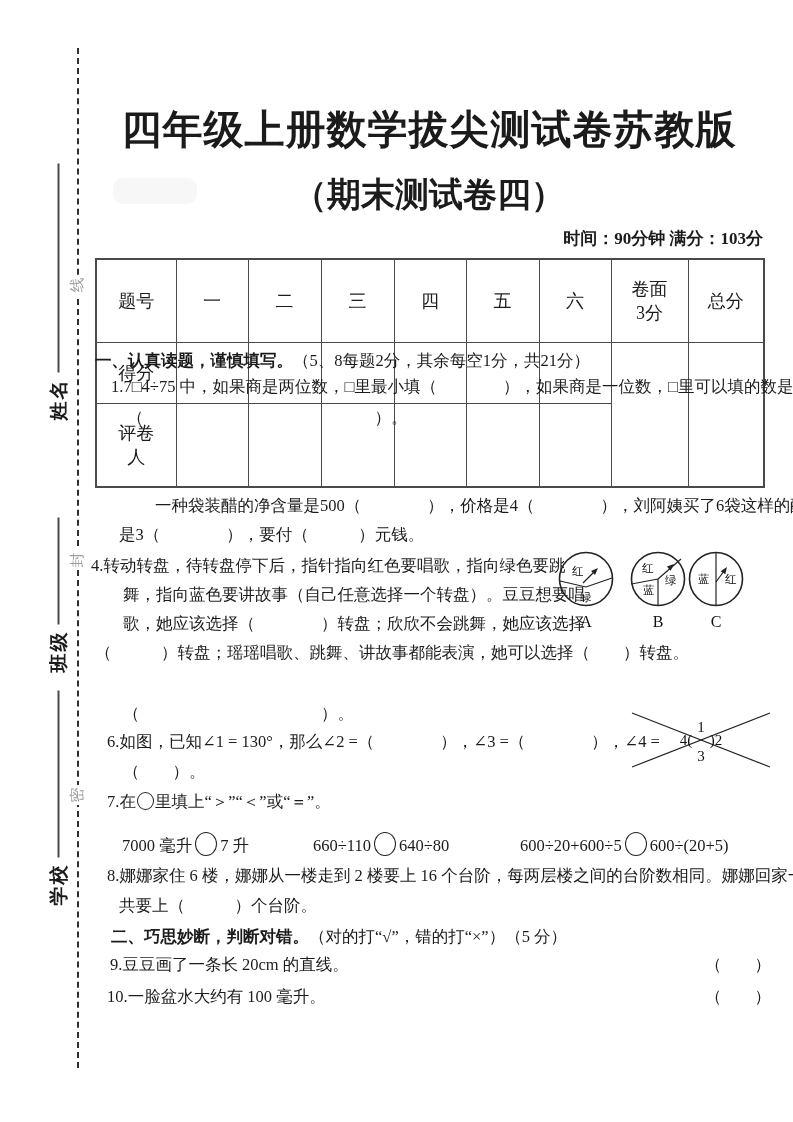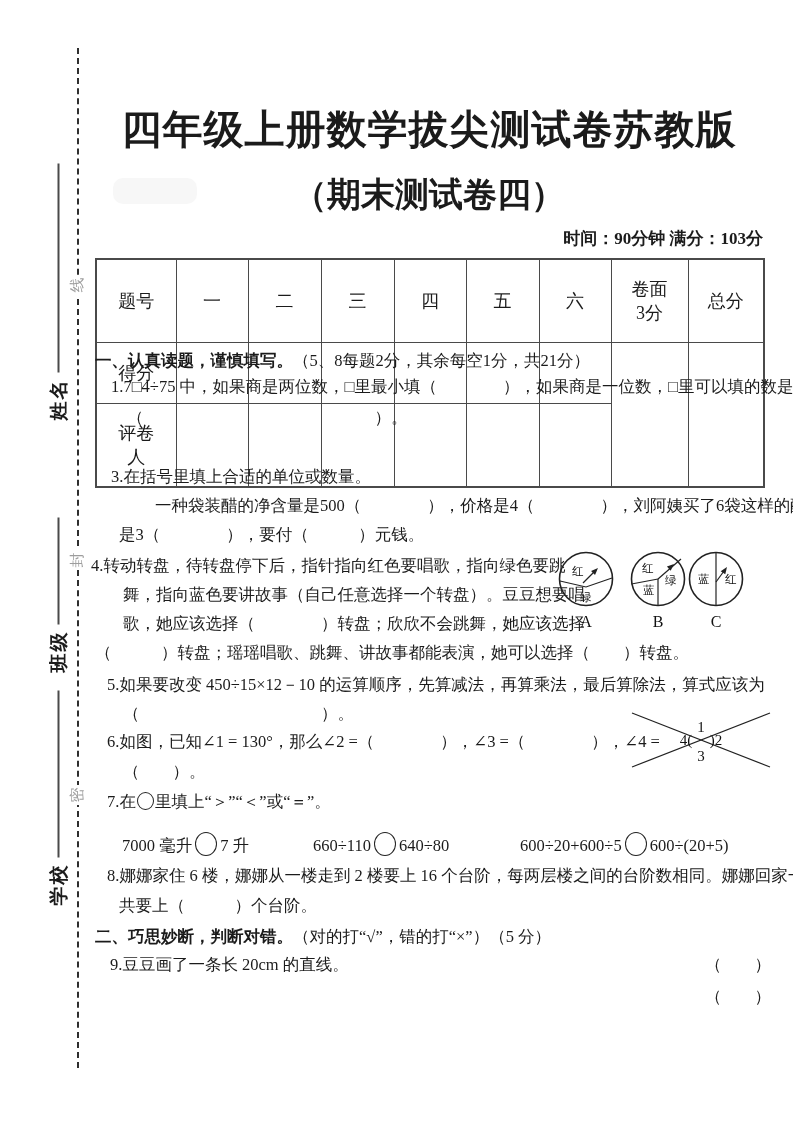--- a/index.html
+++ b/index.html
@@ -113,21 +113,20 @@
     </tr>
   </tbody>
     </table>
 
   <div class="t h" style="left:95px;top:350px"><span>一、认真读题，谨慎填写。</span><span class="note">（5、8每题2分，其余每空1分，共21分）</span></div>
 
   <div class="t" style="left:111px;top:377px">1.7□4÷75 中，如果商是两位数，□里最小填（　　　　），如果商是一位数，□里可以填的数是</div>
   <div class="t" style="left:127px;top:408px">（　　　　　　　　　　　　　　）。</div>
 
 
-  <div class="t" style="left:111px;top:467px">3.在括号里填上合适的单位或数量。</div>
   <div class="t" style="left:155px;top:496px">一种袋装醋的净含量是500（　　　　），价格是4（　　　　），刘阿姨买了6袋这样的醋，正好</div>
   <div class="t" style="left:119px;top:525px">是3（　　　　），要付（　　　）元钱。</div>
 
   <div class="t" style="left:91px;top:556px">4.转动转盘，待转盘停下后，指针指向红色要唱歌，指向绿色要跳</div>
   <div class="t" style="left:123px;top:585px">舞，指向蓝色要讲故事（自己任意选择一个转盘）。豆豆想要唱</div>
   <div class="t" style="left:95px;top:643px">（　　　）转盘；瑶瑶唱歌、跳舞、讲故事都能表演，她可以选择（　　）转盘。</div>
   <div class="t" style="left:123px;top:614px">歌，她应该选择（　　　　）转盘；欣欣不会跳舞，她应该选择</div>
 
   <svg style="left:557px;top:550px" width="58" height="82" viewBox="0 0 58 82">
     <circle class="sp-c" cx="29" cy="29" r="26.5"></circle>
@@ -152,21 +151,20 @@
   <svg style="left:687px;top:550px" width="58" height="82" viewBox="0 0 58 82">
     <circle class="sp-c" cx="29" cy="29" r="26.5"></circle>
     <line class="sp-l" x1="29" y1="2.5" x2="29" y2="55.5"></line>
     <line class="sp-l" x1="29" y1="32" x2="37" y2="21"></line>
     <polygon class="ah" points="0,0 -7,2.8 -7,-2.8" transform="translate(40,17) rotate(-55)"></polygon>
     <text class="sp-t" x="11" y="33">蓝</text>
     <text class="sp-t" x="38" y="33">红</text>
     <text class="sp-cap" x="29" y="77">C</text>
   </svg>
 
-  <div class="t" style="left:107px;top:675px">5.如果要改变 450÷15×12－10 的运算顺序，先算减法，再算乘法，最后算除法，算式应该为</div>
   <div class="t" style="left:123px;top:704px">（　　　　　　　　　　　）。</div>
 
   <div class="t" style="left:107px;top:732px">6.如图，已知∠1 = 130°，那么∠2 =（　　　　），∠3 =（　　　　），∠4 =</div>
   <div class="t" style="left:123px;top:762px">（　　）。</div>
 
   <svg style="left:630px;top:706px" width="142" height="68" viewBox="0 0 142 68">
     <line class="sp-l" x1="2" y1="7" x2="140" y2="61" stroke-width="1.3"></line>
     <line class="sp-l" x1="2" y1="61" x2="140" y2="7" stroke-width="1.3"></line>
     <text class="ang-t" x="71" y="26">1</text>
     <text class="ang-t" x="86" y="39">)2</text>
@@ -175,19 +173,20 @@
   </svg>
 
   <div class="t" style="left:107px;top:792px"><span>7.在</span><span class="cmp-circle small"></span><span>里填上“＞”“＜”或“＝”。</span></div>
   <div class="t" style="left:122px;top:832px"><span>7000 毫升</span><span class="cmp-circle"></span><span>7 升</span></div>
   <div class="t" style="left:313px;top:832px"><span>660÷110</span><span class="cmp-circle"></span><span>640÷80</span></div>
   <div class="t" style="left:520px;top:832px"><span>600÷20+600÷5</span><span class="cmp-circle"></span><span>600÷(20+5)</span></div>
 
   <div class="t" style="left:107px;top:866px">8.娜娜家住 6 楼，娜娜从一楼走到 2 楼要上 16 个台阶，每两层楼之间的台阶数相同。娜娜回家一</div>
   <div class="t" style="left:119px;top:896px">共要上（　　　）个台阶。</div>
 
-  <div class="t h" style="left:95px;top:926px"><span>二、巧思妙断，判断对错。</span><span class="note">（对的打“√”，错的打“×”）（5 分）</span></div>
+  <div class="t h" style="left:111px;top:926px"><span>二、巧思妙断，判断对错。</span><span class="note">（对的打“√”，错的打“×”）（5 分）</span></div>
 
   <div class="t" style="left:110px;top:955px">9.豆豆画了一条长 20cm 的直线。</div>
   <div class="t" style="left:705px;top:955px">（　　）</div>
+  <div class="t" style="left:107px;top:987px">10.一脸盆水大约有 100 毫升。</div>
   <div class="t" style="left:705px;top:987px">（　　）</div>
 
 </div>
 
 </body></html>

